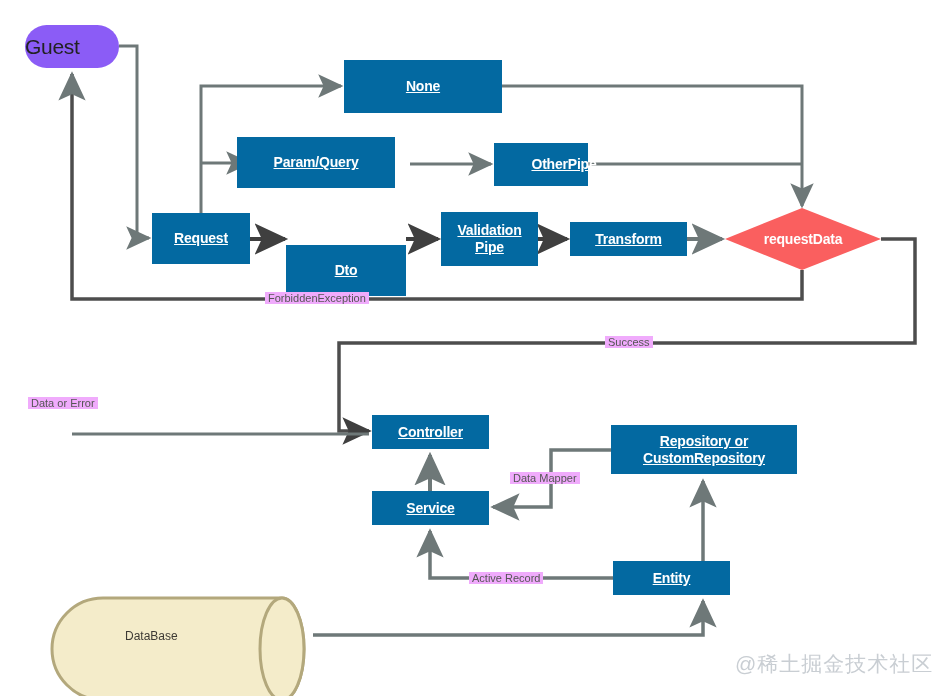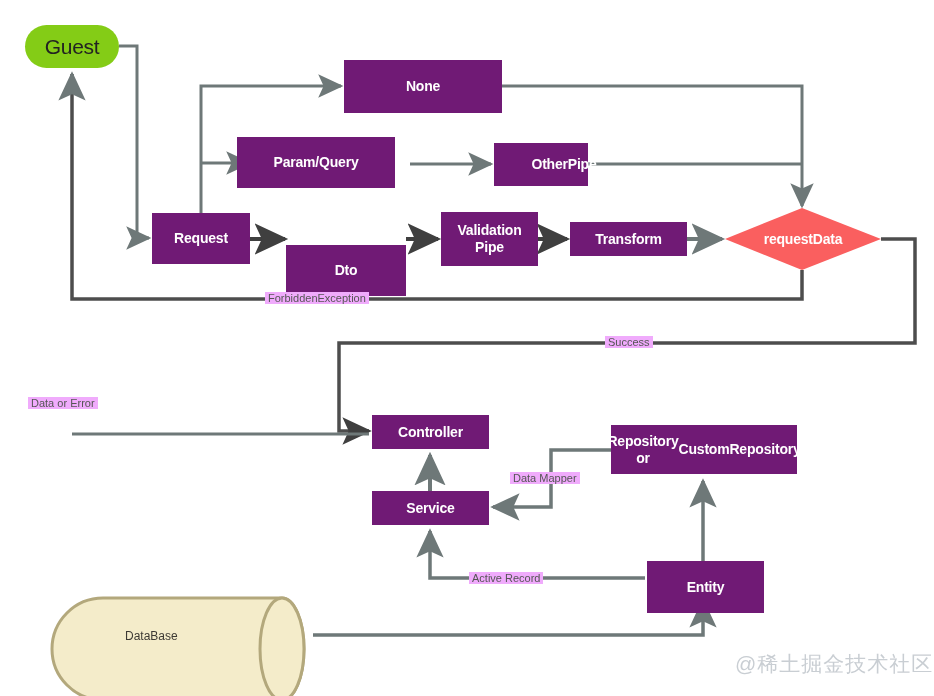--- a/index.html
+++ b/index.html
@@ -30,36 +30,35 @@
     display: flex;
     align-items: center;
     justify-content: center;
     text-align: center;
     color: #ffffff;
     font-weight: bold;
     font-size: 14px;
     line-height: 1.18;
     letter-spacing: -0.2px;
   }
-  .node.green { background: #701a75; }
+  .node.green { background: #0369a1; text-decoration: underline; }
   .node.diamond-label {
     color: #ffffff;
     font-weight: bold;
     font-size: 14px;
     background: transparent;
     z-index: 3;
   }
   .pill {
     position: absolute;
     box-sizing: border-box;
-    background: #84cc16;
+    background: #8b5cf6;
     border-radius: 999px;
     display: flex;
     align-items: center;
-    justify-content: center;
     color: #222222;
     font-size: 21px;
     letter-spacing: -0.3px;
   }
   .db-label {
     position: absolute;
     color: #3d3a34;
     font-size: 12px;
     z-index: 3;
   }
@@ -182,26 +181,26 @@
   </div>
 
   <div class="node green" style="left:372px; top:415px; width:117px; height:34px;">
     <span>Controller</span>
   </div>
 
   <div class="node green" style="left:372px; top:491px; width:117px; height:34px;">
     <span>Service</span>
   </div>
 
-  <div class="node green" style="left:611px; top:425px; width:186px; height:49px; flex-direction:row;">
+  <div class="node green" style="left:611px; top:425px; width:186px; height:49px; flex-direction:column;">
     <span>Repository or</span>
     <span>CustomRepository</span>
   </div>
 
-  <div class="node green" style="left:647px; top:561px; width:117px; height:52px;">
+  <div class="node green" style="left:613px; top:561px; width:117px; height:34px;">
     <span>Entity</span>
   </div>
 
   <div class="db-label" style="left:125px; top:629px;">DataBase</div>
 
   <div class="edge-label" style="left:265px; top:292px;">ForbiddenException</div>
 
   <div class="edge-label" style="left:605px; top:336px;">Success</div>
 
   <div class="edge-label" style="left:28px; top:397px;">Data or Error</div>

